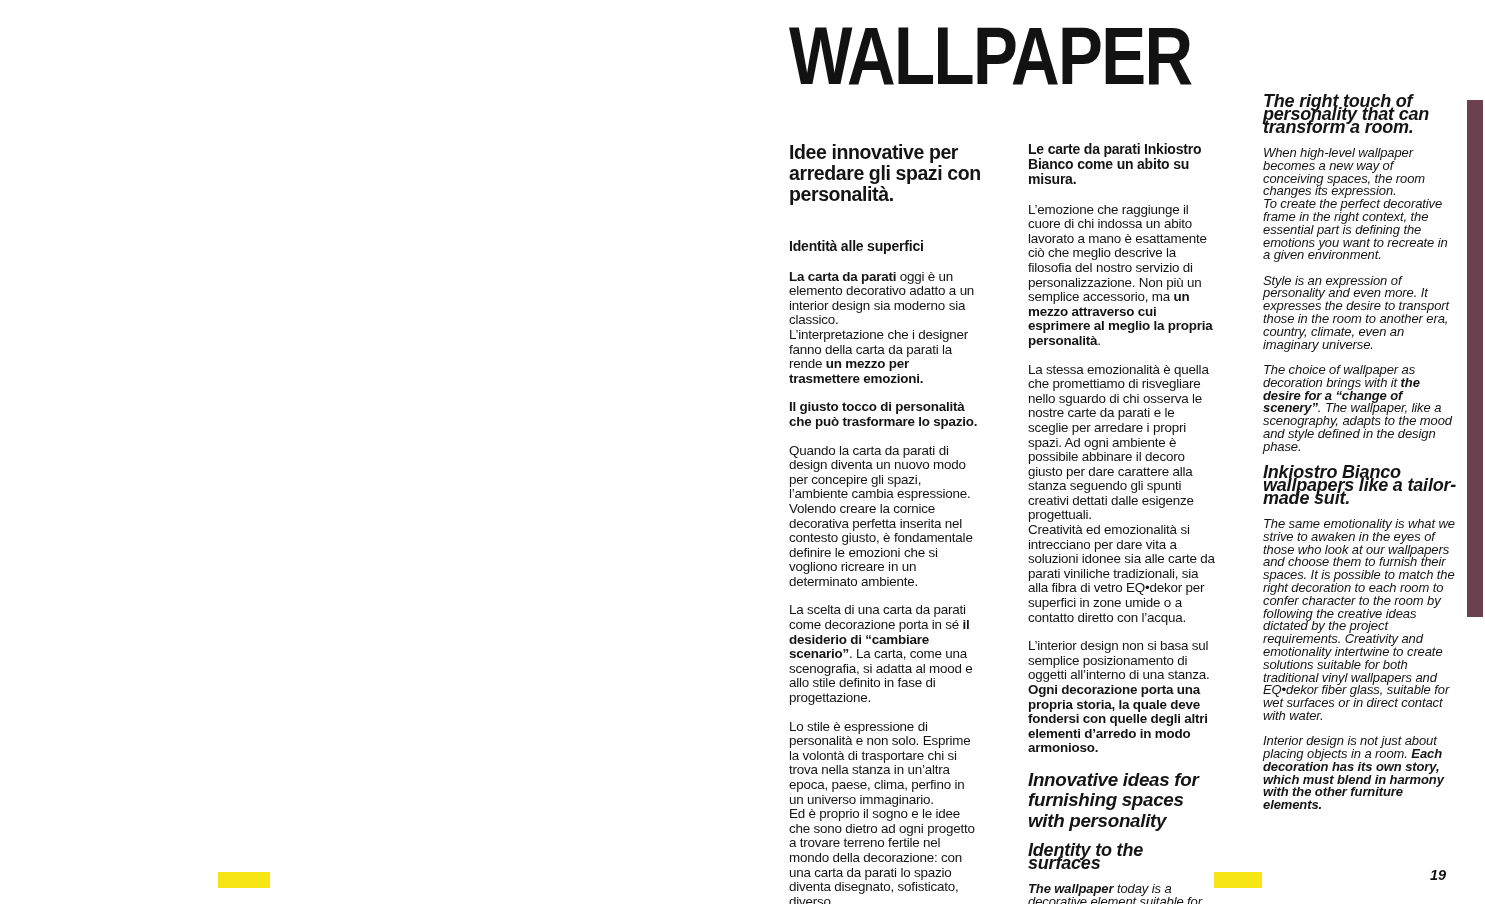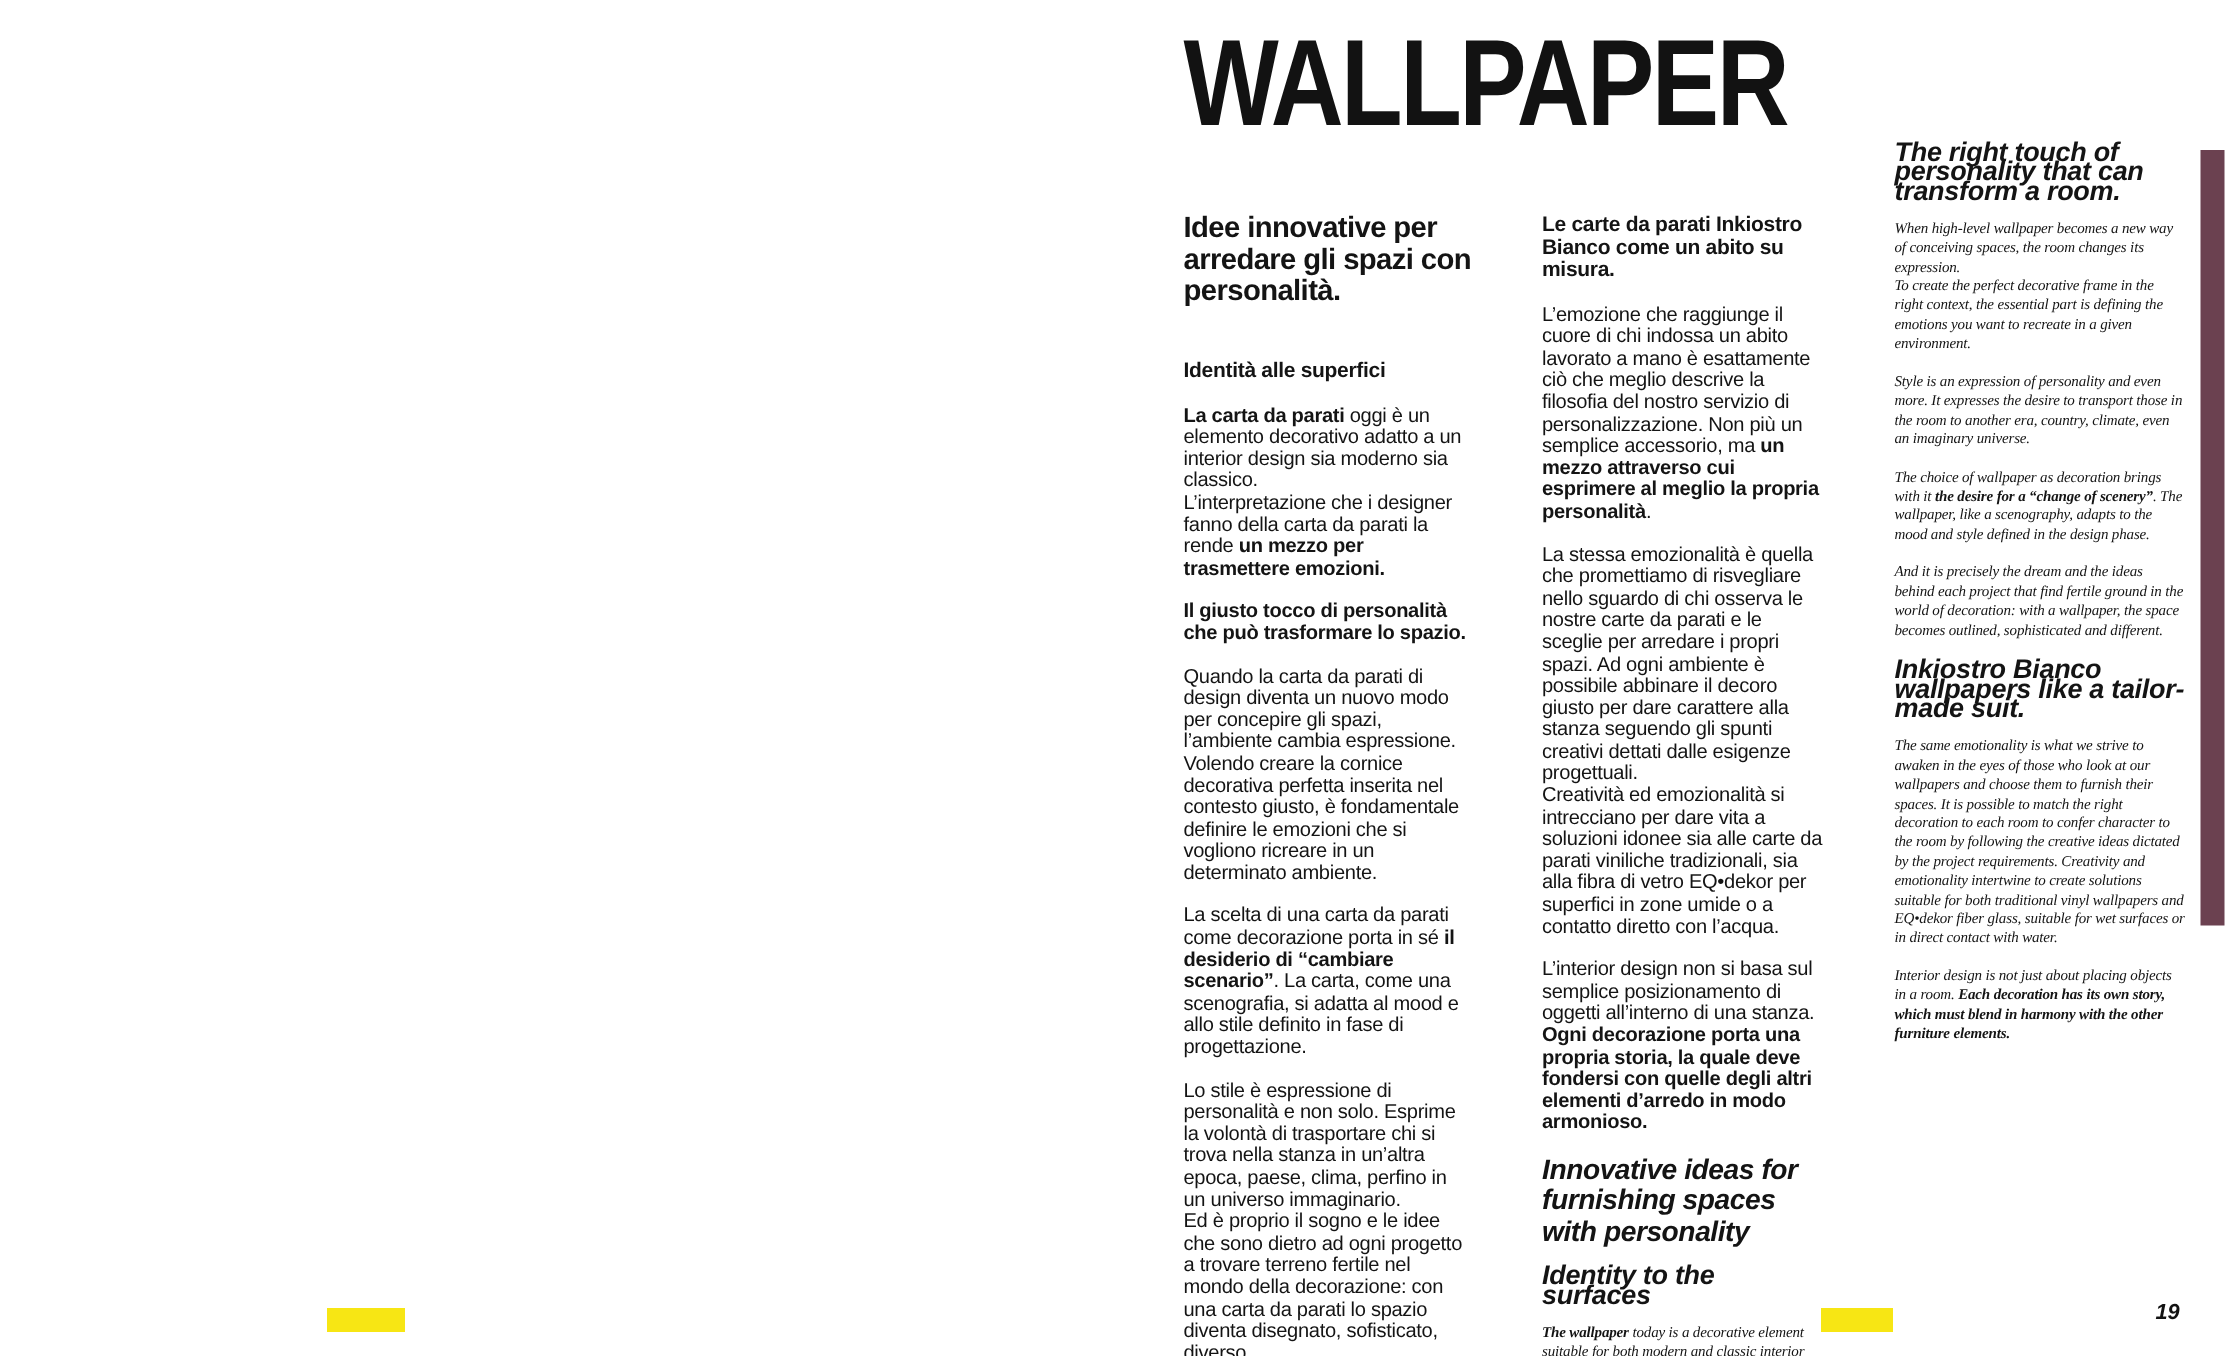--- a/index.html
+++ b/index.html
@@ -68,26 +68,25 @@
     margin-bottom: 13px;
   }
   .blk-subheading-italic {
     font-size: 18px;
     line-height: 13px;
     font-weight: bold;
     font-style: italic;
     margin-bottom: 13px;
   }
   .blk-body-italic {
-    font-size: 10px;
+    font-size: 13px;
     line-height: 12.8px;
     font-style: italic;
     letter-spacing: -0.1px;
     margin-bottom: 12.5px;
-    font-family: Liberation Serif, serif;
   }
 
   .side-accent-bar {
     position: absolute;
     left: 1467px;
     top: 100px;
     width: 16px;
     height: 517px;
   }
   .yellow-marker {
@@ -95,21 +94,21 @@
     top: 872px;
     height: 16px;
   }
   .yellow-marker.left  { left: 218px;  width: 52px; }
   .yellow-marker.right { left: 1214px; width: 48px; }
   .page-number {
     position: absolute;
     left: 1430px;
     top: 867px;
     width: 30px;
-    text-align: center;
+    text-align: left;
     font-size: 14.5px;
     font-weight: bold;
     font-style: italic;
     color: #121212;
   }
 </style>
 </head>
 <body>
 
 <div class="page-title">WALLPAPER</div>
@@ -135,21 +134,20 @@
     <p class="blk blk-heading-lg-italic"><span class="b">Innovative ideas for furnishing spaces with personality</span></p>
     <p class="blk blk-subheading-italic"><span class="b">Identity to the surfaces</span></p>
     <p class="blk blk-body-italic"><span class="b">The wallpaper</span><span> today is a decorative element suitable for both modern and classic interior design.</span></p>
   </div>
 <div class="col col-en">
     <p class="blk blk-subheading-italic"><span class="b">The right touch of personality that can transform a room.</span></p>
     <p class="blk blk-body-italic"><span>When high-level wallpaper becomes a new way of conceiving spaces, the room changes its expression.
 To create the perfect decorative frame in the right context, the essential part is defining the emotions you want to recreate in a given environment.</span></p>
     <p class="blk blk-body-italic"><span>Style is an expression of personality and even more. It expresses the desire to transport those in the room to another era, country, climate, even an imaginary universe.</span></p>
     <p class="blk blk-body-italic"><span>The choice of wallpaper as decoration brings with it </span><span class="b">the desire for a “change of scenery”</span><span>. The wallpaper, like a scenography, adapts to the mood and style defined in the design phase.</span></p>
-    <p class="blk blk-body-italic"><span>And it is precisely the dream and the ideas behind each project that find fertile ground in the world of decoration: with a wallpaper, the space becomes outlined, sophisticated and different.</span></p>
     <p class="blk blk-subheading-italic"><span class="b">Inkiostro Bianco wallpapers like a tailor-made suit.</span></p>
     <p class="blk blk-body-italic"><span>The same emotionality is what we strive to awaken in the eyes of those who look at our wallpapers and choose them to furnish their spaces. It is possible to match the right decoration to each room to confer character to the room by following the creative ideas dictated by the project requirements. Creativity and emotionality intertwine to create solutions suitable for both traditional vinyl wallpapers and EQ•dekor fiber glass, suitable for wet surfaces or in direct contact with water.</span></p>
     <p class="blk blk-body-italic"><span>Interior design is not just about placing objects in a room. </span><span class="b">Each decoration has its own story, which must blend in harmony with the other furniture elements.</span></p>
   </div>
 
 <div class="side-accent-bar" style="background: rgb(107, 65, 80);"></div>
 <div class="yellow-marker left" style="background: rgb(247, 230, 20);"></div>
 <div class="yellow-marker right" style="background: rgb(247, 230, 20);"></div>
 <div class="page-number">19</div>
 

